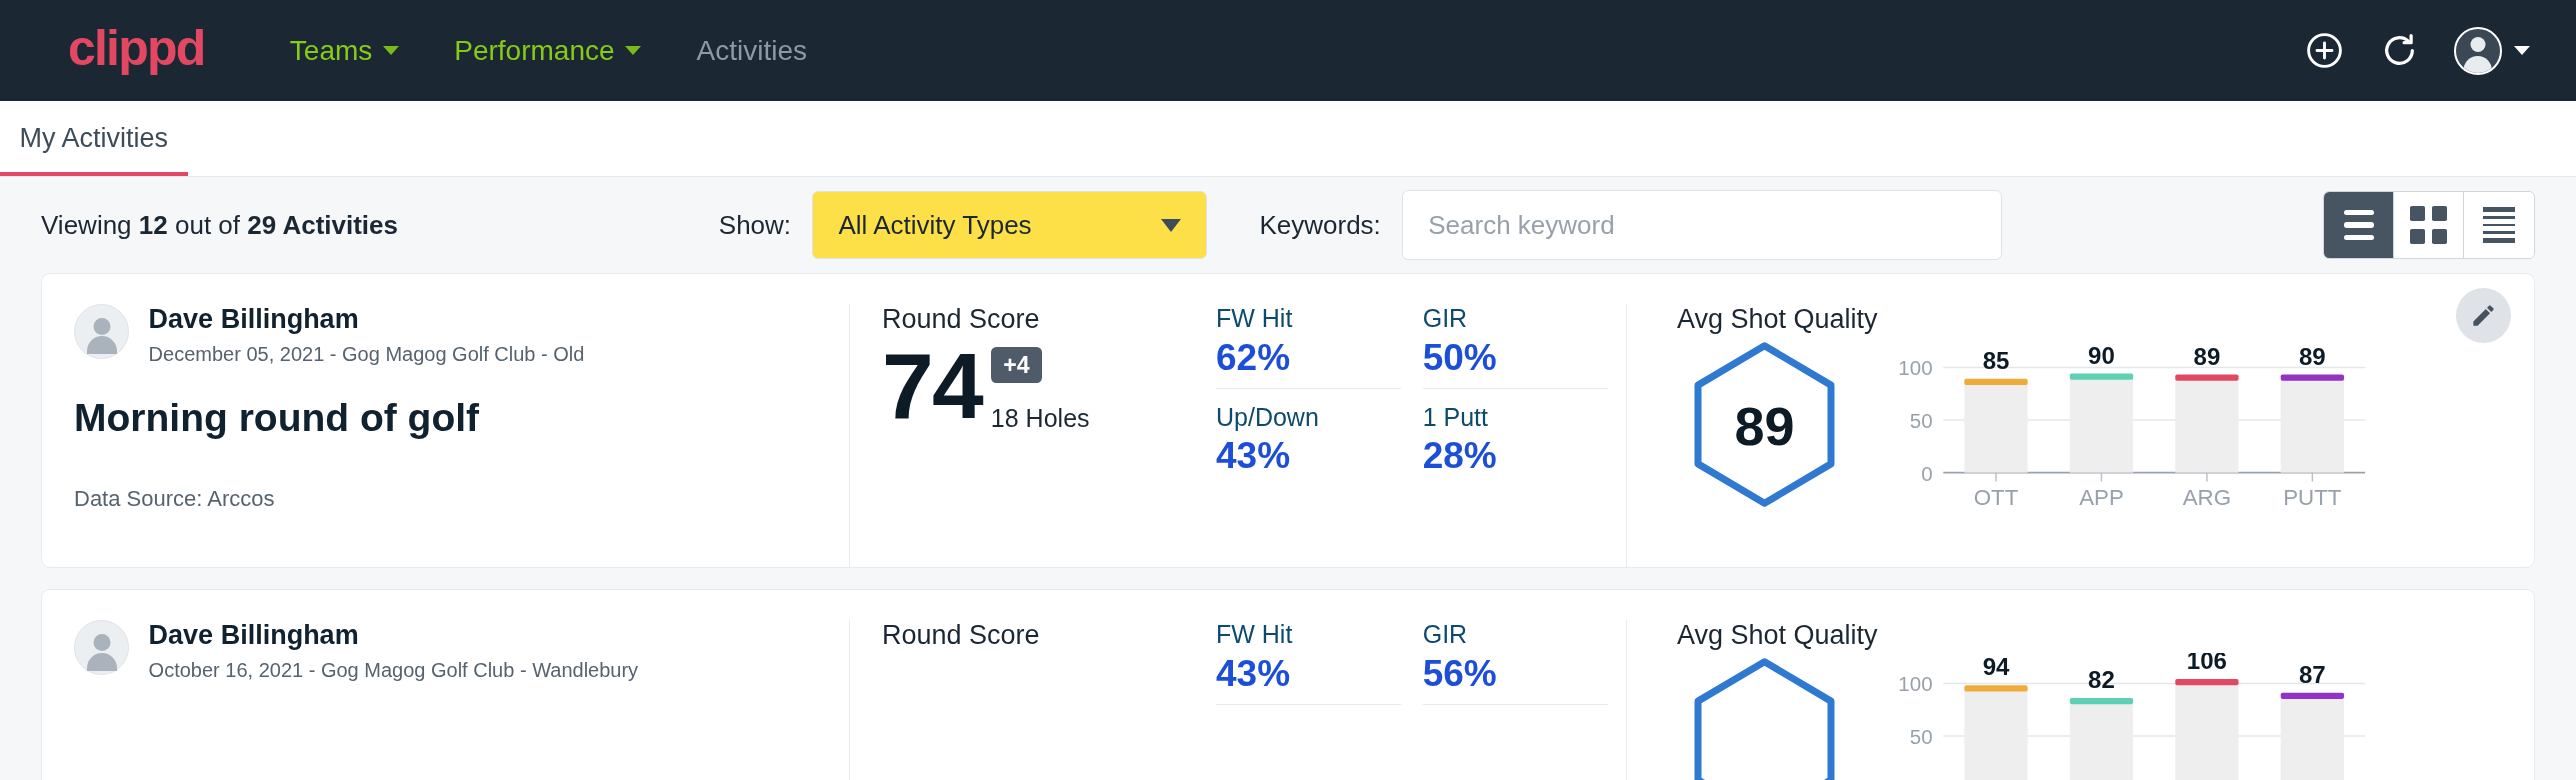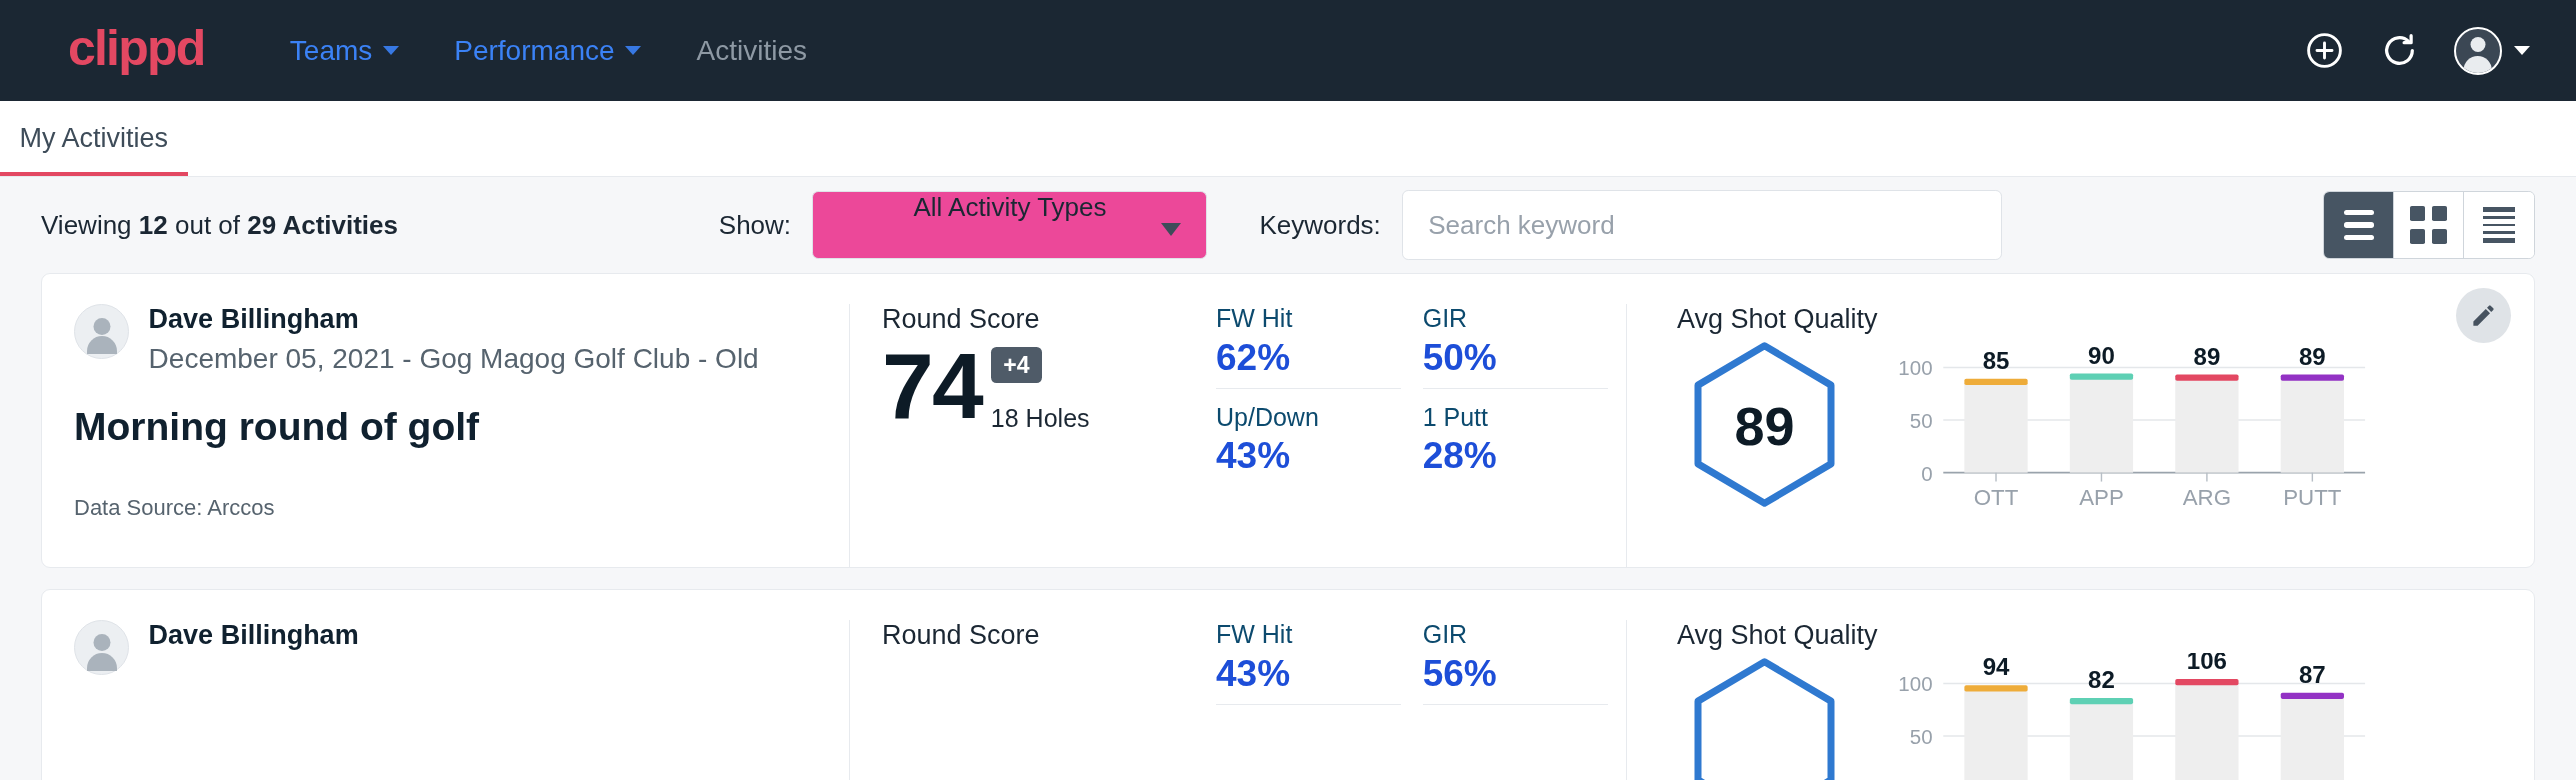--- a/index.html
+++ b/index.html
@@ -24,21 +24,21 @@
     font-weight: 700;
     color: #e34862;
     letter-spacing: -1.8px;
     margin-right: 64px;
     line-height: 1;
     padding-bottom: 5.4px;
   }
   .navitems { display: flex; align-items: center; gap: 12.5px; }
   .navitem {
     display: flex; align-items: center; gap: 10.7px;
-    color: #3b82f6;
+    color: #84cc16;
     font-size: 28px;
     padding: 14.3px 21.4px;
     border-radius: 5.4px;
     cursor: pointer;
     white-space: nowrap;
   }
   .navitem.muted { color: #8e99a4; align-items: center; }
   .chev {
     width: 0; height: 0;
     border-left: 8px solid transparent;
@@ -106,29 +106,28 @@
     color: #1b2733;
   }
   .viewing b { font-weight: 700; }
   .filter-mid {
     margin-left: auto;
     display: flex; align-items: center; gap: 21.4px;
   }
   .flabel { font-size: 26px; color: #1b2733; }
   .select {
     width: 395px; height: 68px;
-    background: #ec4899;
+    background: #fde047;
     border: 0.9px solid #dfe3e8;
     border-radius: 6.2px;
     display: flex; align-items: center;
     padding: 0 25px;
     font-size: 26px; color: #1b2733;
     cursor: pointer;
     position: relative;
-    flex-direction: column;
   }
   .select .selchev {
     margin-left: auto;
     width: 0; height: 0;
     border-left: 10.7px solid transparent;
     border-right: 10.7px solid transparent;
     border-top: 13.4px solid #3e4c59;
   }
   .keywords-wrap { display: flex; align-items: center; gap: 21.4px; margin-left: 52px; }
   .searchinput {
@@ -202,21 +201,21 @@
   }
   .avatar-card::before {
     content:""; position:absolute; top:12.5px; left:50%; transform:translateX(-50%);
     width:17px; height:17px; border-radius:50%; background:#aab3bc;
   }
   .avatar-card::after {
     content:""; position:absolute; bottom:3.6px; left:50%; transform:translateX(-50%);
     width:30px; height:18px; border-radius:15px 15px 0 0; background:#aab3bc;
   }
   .who-name { font-size: 27px; font-weight: 700; color: #10212f; line-height: 1.15; }
-  .who-sub { font-size: 28px; color: #56636e; margin-top: 8px; }
+  .who-sub { font-size: 20px; color: #56636e; margin-top: 8px; }
   .card-title {
     font-size: 39px; font-weight: 700; color: #10212f;
     margin-top: 30px; line-height: 1.15;
   }
   .data-source { font-size: 22px; color: #56636e; margin-top: 45px; }
 
   .col-score {
     width: 366px;
     padding: 0 18px 0 32px;
   }
@@ -464,20 +463,21 @@
     </div>
   </div>
 
   <div class="card second">
 
     <div class="col-left">
       <div class="who">
         <div class="avatar-card"></div>
         <div>
           <div class="who-name">Dave Billingham</div>
+          <div class="who-sub">October 16, 2021 - Gog Magog Golf Club - Wandlebury</div>
         </div>
       </div>
     </div>
 
     <div class="col-score">
       <div class="sec-label">Round Score</div>
       <div class="score-row">
         <div class="score-big"></div>
       </div>
     </div>

